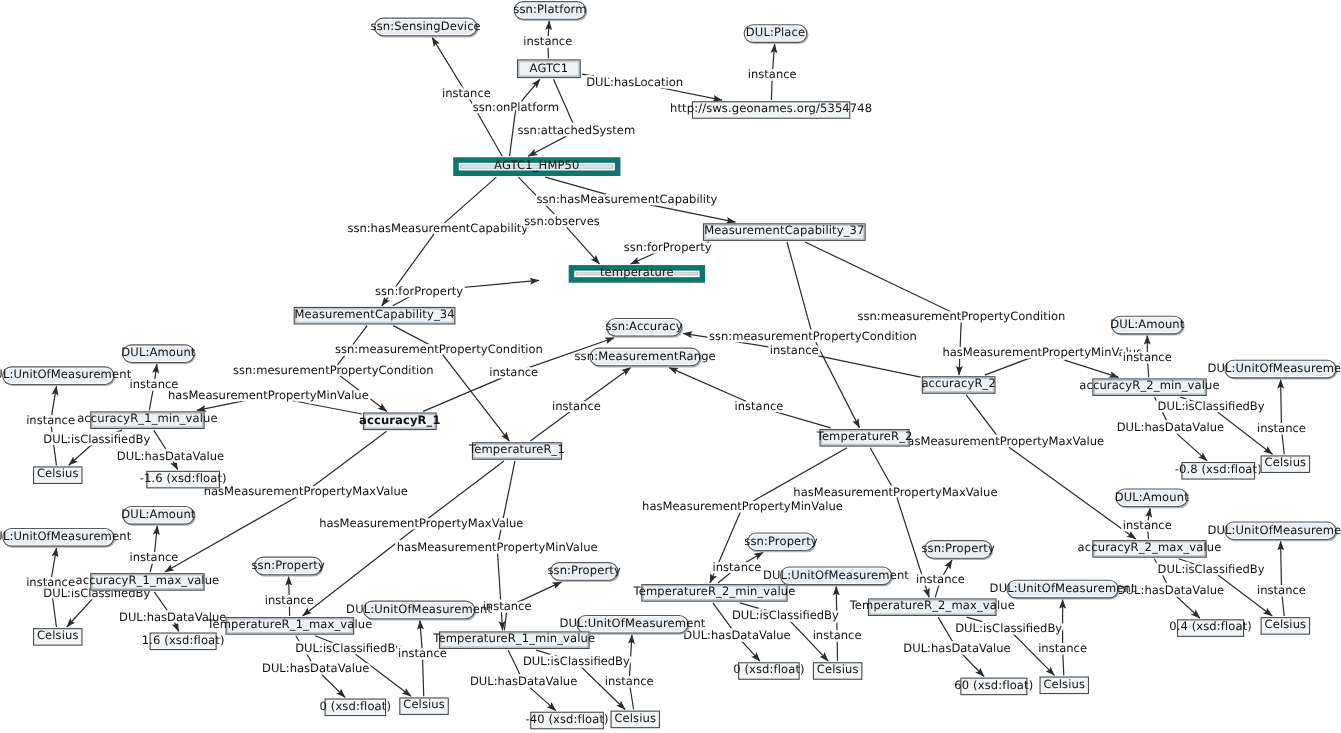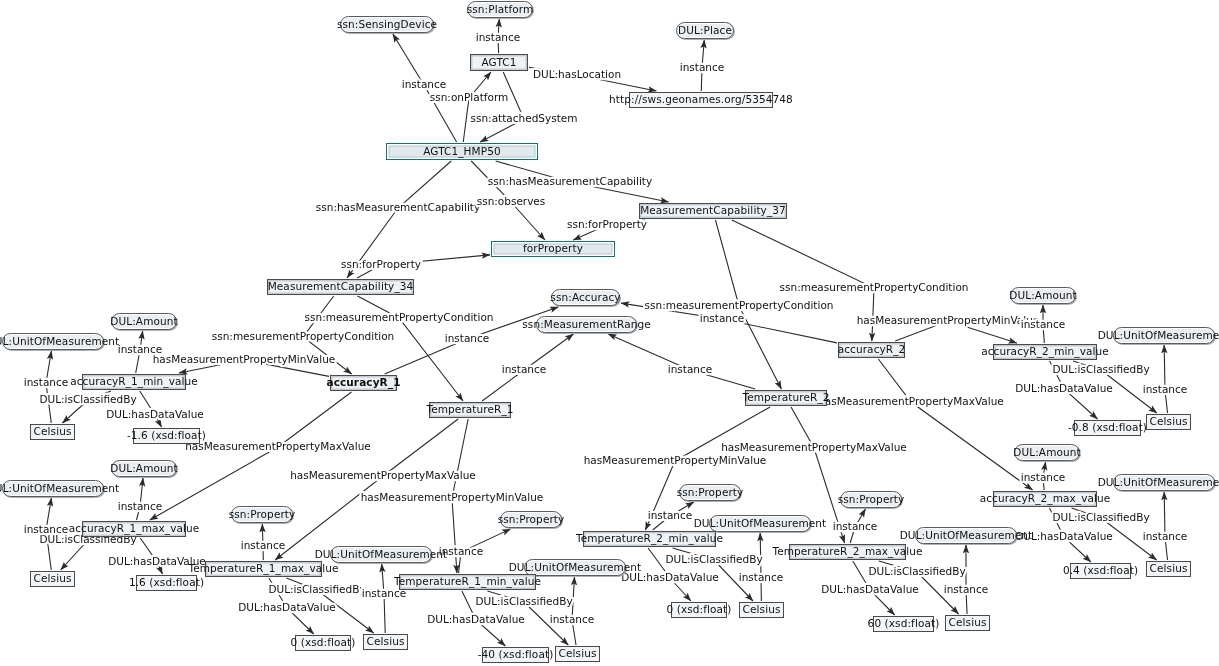--- a/index.html
+++ b/index.html
@@ -66,23 +66,24 @@
   }
   
   .node.lit {
     background: #f2f5f7;
     border: 1px solid #4a4a4a;
     padding: 2px 5px 3px 5px;
   }
   
   .node.banner {
     background: #dfe9ee;
-    border: 1px solid #0f766e;
+    border: 5px solid #0f766e;
     box-shadow: 0 0 0 1.5px #ffffff inset, 0 0 0 2.5px #b6c2c9 inset;
     padding: 2px 6px 3px 6px;
+    margin-left: 26px;
   }
 </style>
 </head>
 <body>
 
 <div id="graph-root">
   <svg class="graph-canvas" viewBox="0 0 1219 666" xmlns="http://www.w3.org/2000/svg">
     <defs>
       <marker id="arrowhead" markerWidth="9" markerHeight="9" refX="7.6" refY="3.1" orient="auto" markerUnits="strokeWidth">
         <path d="M0,0.2 L8,3.1 L0,6.0 L1.6,3.1 Z" fill="#2b2b2b"></path>
@@ -286,21 +287,21 @@
       <div class="node lit" style="left: 629px; top: 92px; width: 144px; height: 16px;">
         <span>http://sws.geonames.org/5354748</span>
       </div>
       <div class="node banner" style="left: 386px; top: 143px; width: 152px; height: 17px;">
         <span>AGTC1_HMP50</span>
       </div>
       <div class="node inst" style="left: 639px; top: 203px; width: 148px; height: 16px;">
         <span>MeasurementCapability_37</span>
       </div>
       <div class="node banner" style="left: 491px; top: 241px; width: 124px; height: 16px;">
-        <span>forProperty</span>
+        <span>temperature</span>
       </div>
       <div class="node inst" style="left: 267px; top: 279px; width: 147px; height: 16px;">
         <span>MeasurementCapability_34</span>
       </div>
       <div class="node cls" style="left: 551px; top: 289px; width: 69px; height: 17px;">
         <span>ssn:Accuracy</span>
       </div>
       <div class="node cls" style="left: 111px; top: 313px; width: 66px; height: 17px;">
         <span>DUL:Amount</span>
       </div>

